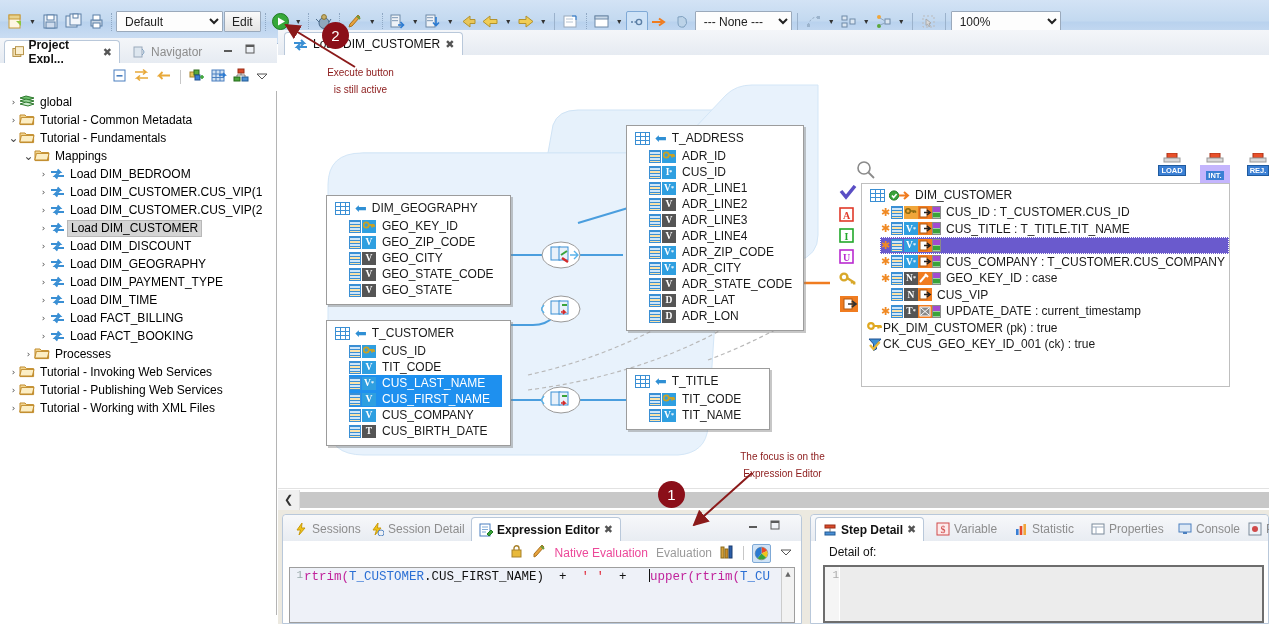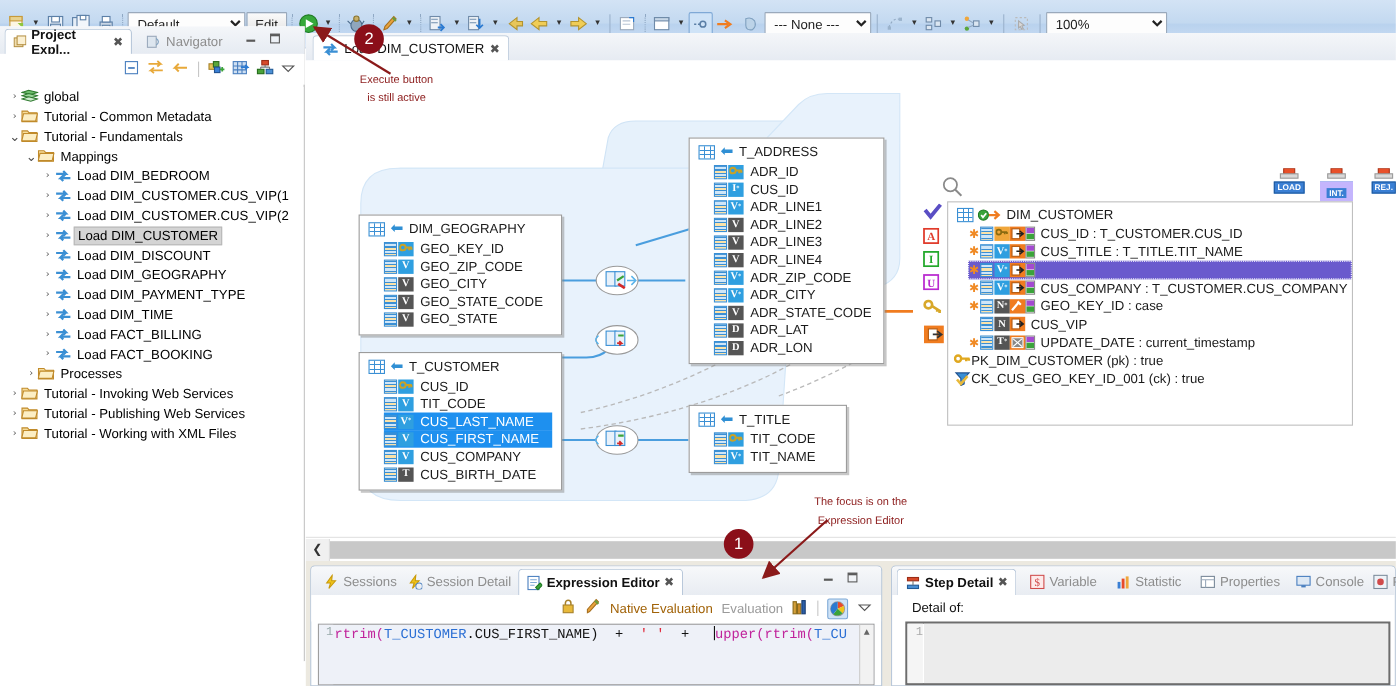--- a/index.html
+++ b/index.html
@@ -31,21 +31,21 @@
     color:#222; border-radius:1px;
   }
   .tb-edit{
     height:21px; min-width:34px; padding:0 7px; display:flex;align-items:center;justify-content:center;
     border:1px solid #9aa9bb; background:linear-gradient(to bottom,#fafafa,#e4e4e4);
     font-size:12px; color:#222; border-radius:1px;
   }
   .zoom-combo{ width:110px; }
 
   
-  #leftpanel{ position:absolute; left:0; top:24px; width:277px; height:577px; background:#fff;
+  #leftpanel{ position:absolute; left:0; top:38px; width:277px; height:577px; background:#fff;
     border-right:1px solid #b4b4b4; }
   #left-tabbar{ position:absolute; left:0; top:0; width:277px; height:25px;
     background:linear-gradient(to bottom,#f4f6f9,#e6ebf2); }
   .vtab{ position:absolute; top:2px; height:23px; display:flex; align-items:center; gap:4px;
      padding:0 7px; font-size:12px; }
   .vtab.active{ background:#fff; border:1px solid #b9c8da; border-bottom:none;
      border-radius:4px 4px 0 0; font-weight:bold; color:#111;}
   .vtab.inactive{ color:#8d8d8d; }
   .xclose{ font-size:11px; color:#555; font-family:"DejaVu Sans",sans-serif;}
   .minmax{ position:absolute; top:5px; width:12px;height:12px; }
@@ -1009,21 +1009,21 @@
             <rect x="3" y="6" width="9" height="7" fill="#e8b93a" stroke="#a7812a"></rect>
             <path d="M5 6 V4.2 a2.5 2.5 0 0 1 5 0 V6" fill="none" stroke="#a7812a" stroke-width="1.4"></path>
           </svg>
       </span>
       <span>
         <svg width="15" height="15" viewBox="0 0 15 15">
             <path d="M2 13 L4 12 L12 3 L10 1 L2 10 Z" fill="#e8a33d" stroke="#a7701f"></path>
             <path d="M9 2 L12 5" stroke="#6d9b3a" stroke-width="2"></path>
           </svg>
       </span>
-      <span style="color:#a16207;font-size:12px">Native Evaluation</span>
+      <span style="color:#ec4899;font-size:12px">Native Evaluation</span>
       <span style="color:#9a9a9a;font-size:12px">Evaluation</span>
       <span>
         <svg width="15" height="14" viewBox="0 0 15 14">
             <rect x="1" y="2" width="3" height="11" fill="#d4a03a" stroke="#8a6a1a"></rect>
             <rect x="5" y="4" width="3" height="9" fill="#c98c2a" stroke="#8a6a1a"></rect>
             <rect x="9" y="1" width="3" height="12" fill="#2b5ea8" stroke="#1a3d70"></rect>
           </svg>
       </span>
       <span style="border-left:1px solid #c7c7c7;height:14px;display:inline-block"></span>
       <span style="background:#cfe3f7;border:1px solid #7fa9d6;padding:1px;border-radius:2px;display:inline-flex">

